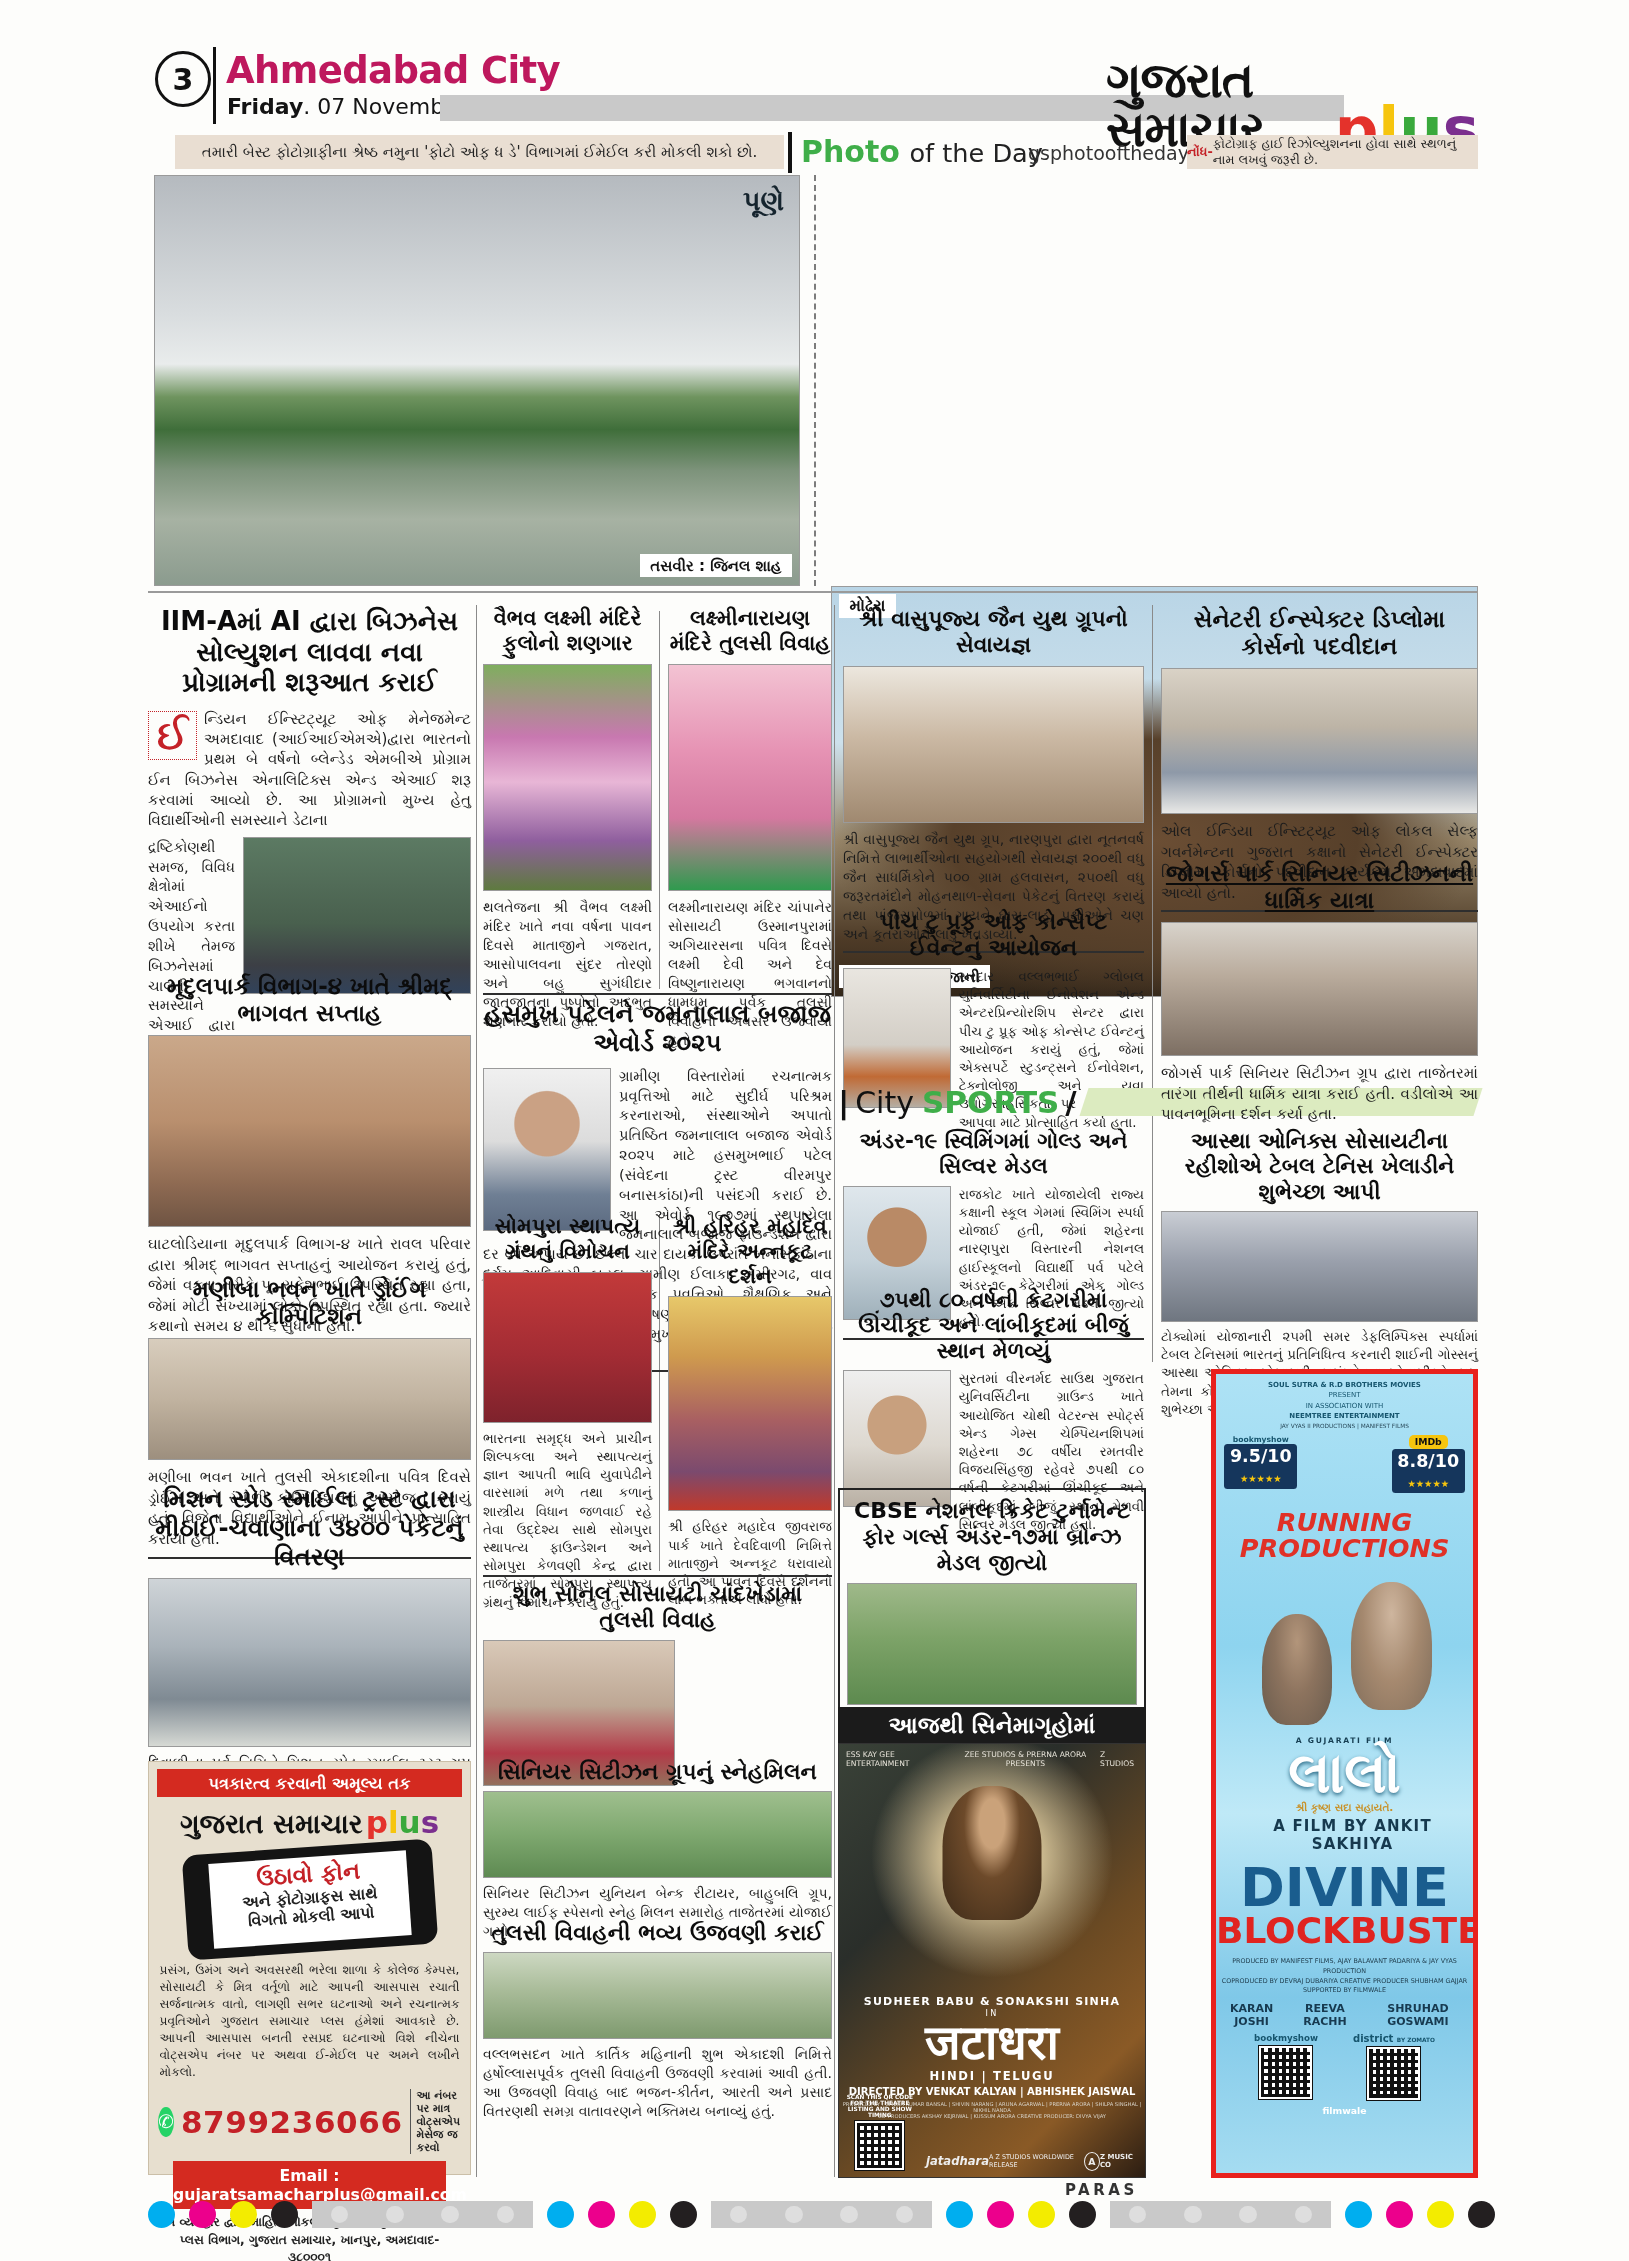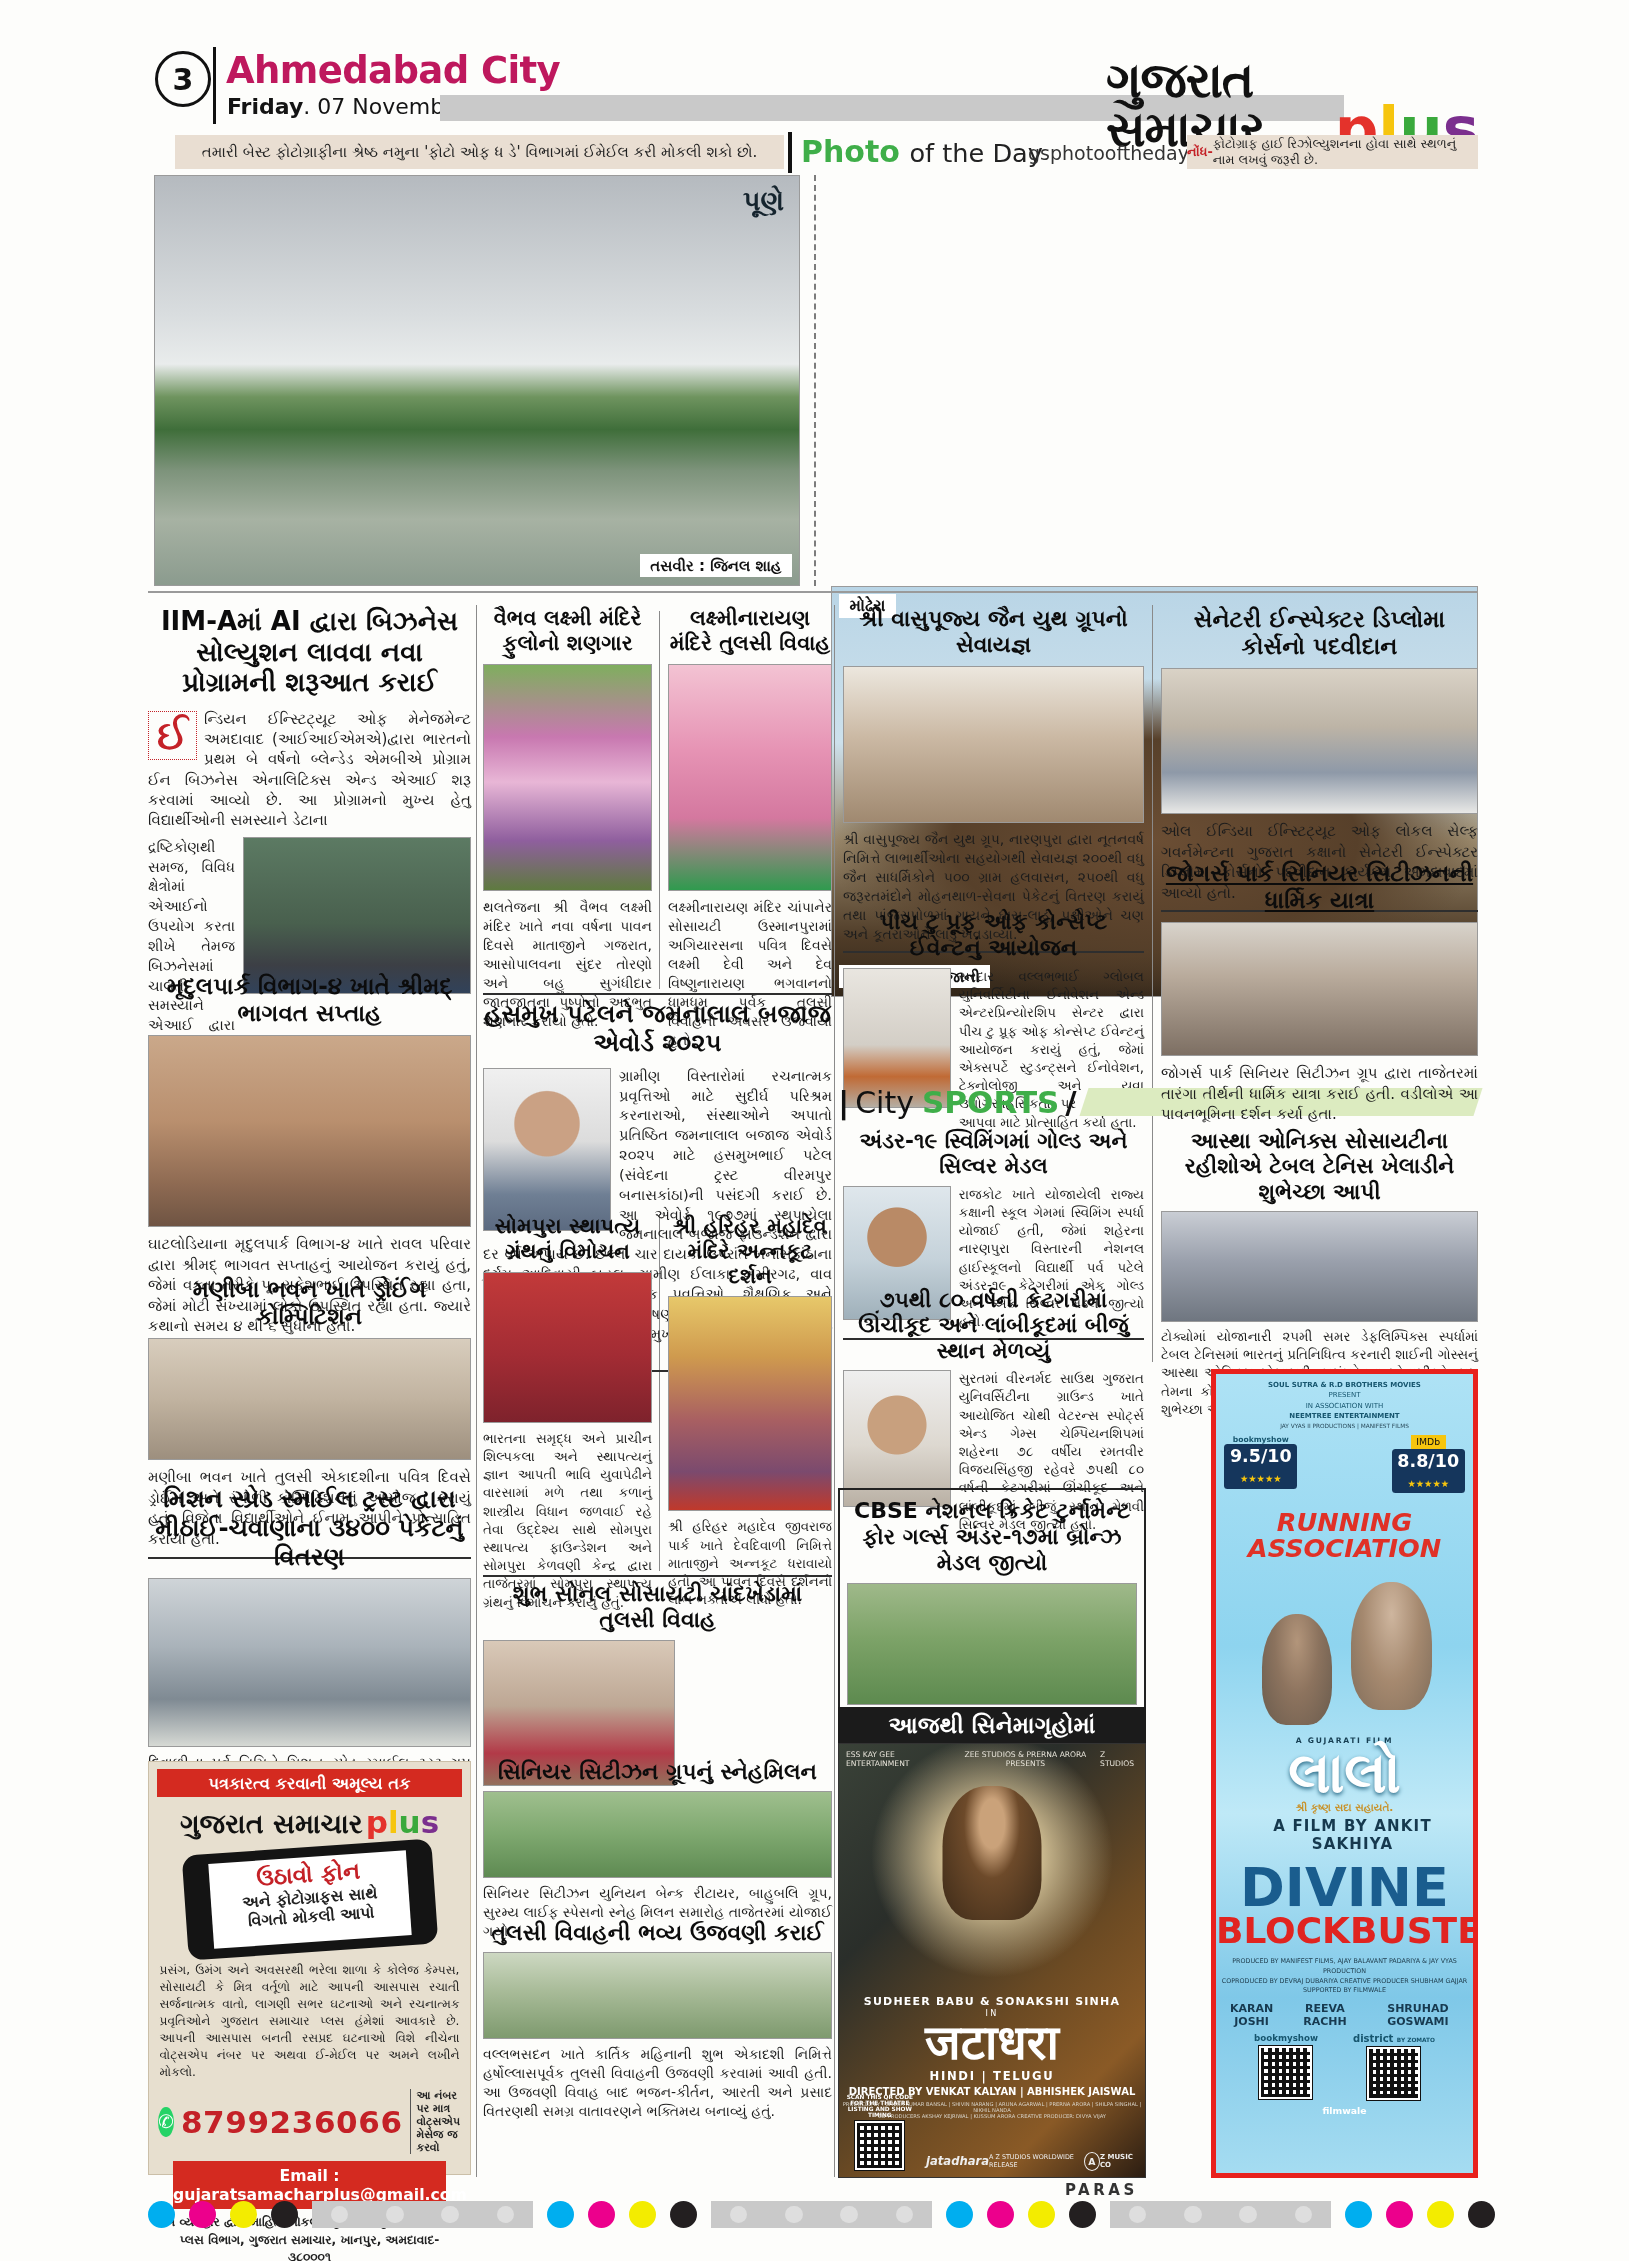--- a/index.html
+++ b/index.html
@@ -304,28 +304,28 @@
     <div style="font-weight:bold;">NEEMTREE ENTERTAINMENT</div>
     <div style="font-size:5.8px;color:#2a4a5a;">JAY VYAS II PRODUCTIONS | MANIFEST FILMS</div>
   </div>
   <div style="display:flex;justify-content:space-between;padding:4.7px 8.1px 0;">
     <div>
       <div style="font-size:7.6px;color:#16556e;font-weight:bold;">bookmyshow</div>
       <div class="plaque" style="font-size:17.5px;"><span>9.5/10</span><br>
       <span style="color:#f6c50e;font-size:9.3px;">★★★★★</span></div>
     </div>
     <div>
-      <div style="display:inline-block;background:#f6c50e;color:#111;font-weight:normal;font-size:9.3px;padding:1.2px 5.8px;border-radius:0;">IMDb</div>
+      <div style="display:inline-block;background:#f6c50e;color:#111;font-weight:bold;font-size:9.3px;padding:1.2px 5.8px;border-radius:5px;">IMDb</div>
       <div class="plaque" style="font-size:17.5px;"><span>8.8/10</span><br>
       <span style="color:#f6c50e;font-size:9.3px;">★★★★★</span></div>
     </div>
   </div>
   <div style="margin-top:16px;color:#e03127;font-weight:bold;font-style:italic;line-height:1.02;">
     <div style="font-size:25.6px;">RUNNING</div>
-    <div style="font-size:25.6px;">ASSOCIATION</div>
+    <div style="font-size:25.6px;">PRODUCTIONS</div>
   </div>
   <div style="height:175px;position:relative;">
     <div style="position:absolute;left:18%;top:30%;width:70px;height:111px;background:radial-gradient(ellipse at 50% 25%,#b98a66 0%,#8a6144 45%,#5f4430 100%);border-radius:48% 48% 34% 34%;opacity:.85;"></div>
     <div style="position:absolute;right:16%;top:12%;width:81px;height:128px;background:radial-gradient(ellipse at 50% 25%,#d9b090 0%,#a87b58 50%,#7b5a40 100%);border-radius:48% 48% 34% 34%;opacity:.85;"></div>
   </div>
   <div style="font-size:7.6px;letter-spacing:1.7px;color:#163e52;font-weight:bold;">A GUJARATI FILM</div>
   <div style="font-size:56px;font-weight:bold;color:#fff;text-shadow:0 1.7px 4.7px #2a6a86;line-height:1;">લાલો</div>
   <div style="font-size:10.5px;color:#c8922a;font-weight:bold;">શ્રી કૃષ્ણ સદા સહાયતે.</div>
   <div style="font-size:15px;letter-spacing:1.2px;color:#16394e;font-weight:bold;margin-top:2.3px;padding-left:16px;">A FILM BY ANKIT SAKHIYA</div>
   <div style="margin-top:9.3px;font-size:54px;font-weight:bold;color:#1a5d8e;line-height:.95;">DIVINE</div>

